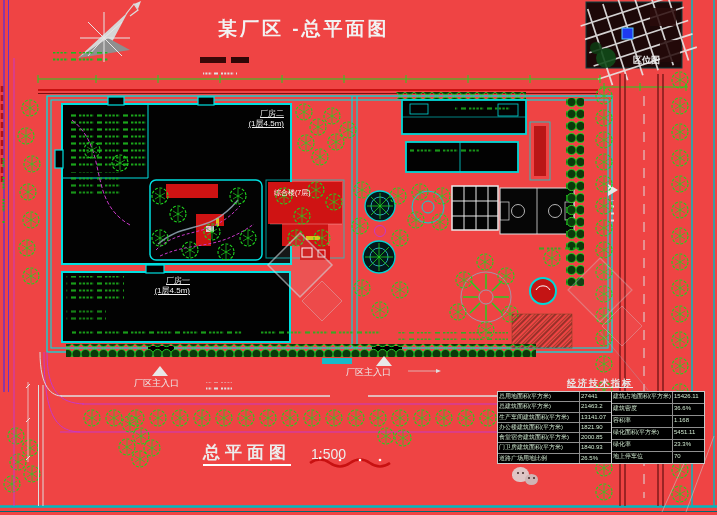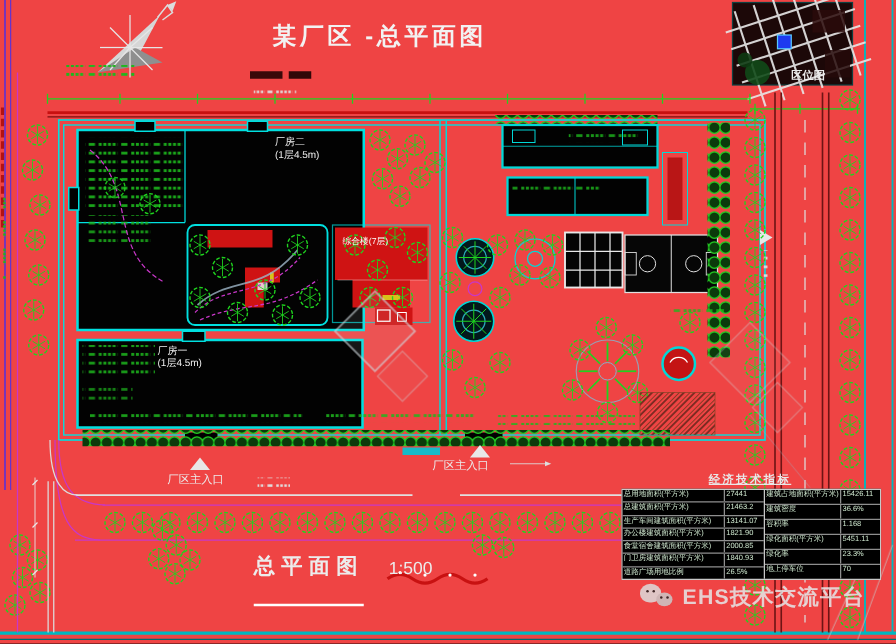--- a/index.html
+++ b/index.html
@@ -2,28 +2,28 @@
 <html><head>
 <meta charset="utf-8">
 <style>
   html,body{margin:0;padding:0;background:#000;}
   #stage{position:relative;width:717px;height:515px;background:#ef4444;overflow:hidden;
          font-family:"Liberation Sans","DejaVu Sans",sans-serif;}
   #plan-svg{position:absolute;left:0;top:0;}
   .lbl{position:absolute;color:#ececec;white-space:nowrap;z-index:5;}
   #title{left:218px;top:16px;font-size:19px;font-weight:bold;letter-spacing:3px;color:#f2f2f2;}
   #inset-label{left:633px;top:54px;font-size:9px;font-weight:bold;}
-  .bldg-lbl{text-align:left;font-size:8px;line-height:10px;color:#f0f0f0;}
+  .bldg-lbl{text-align:right;font-size:8px;line-height:10px;color:#f0f0f0;text-decoration:underline;}
   #bldg-a-lbl{left:220px;top:109px;width:64px;}
   #bldg-b-lbl{left:126px;top:276px;width:64px;}
   #office-lbl{left:274px;top:188px;font-size:7px;color:#fff;}
   #entr-sec{left:134px;top:377px;font-size:9px;}
   #entr-main{left:346px;top:366px;font-size:9px;}
   #plan-lbl{left:203px;top:441px;font-size:17px;font-weight:bold;letter-spacing:5px;
-            border-bottom:2px solid #fff;padding-bottom:19px;}
+            border-bottom:2px solid #fff;padding-bottom:0;}
   #scale-txt{left:311px;top:446px;font-size:14px;}
   #tbl-title{position:absolute;left:497px;top:377px;width:206px;text-align:center;
              font-size:9px;font-weight:bold;color:#e8e8e8;letter-spacing:2px;z-index:5;text-decoration:underline;}
   .tbl{position:absolute;left:497px;top:391px;width:206px;height:71px;border:1px solid #c8c8c8;
        display:flex;background:#000;font-size:6px;line-height:1;color:#cfe8cf;z-index:5;}
   .tcol{display:flex;flex-direction:column;}
   .tcol-l{width:120px;}
   .tcol-r{flex:1;border-left:1px solid #c8c8c8;}
   .trow{flex:1;display:flex;border-top:1px solid #8f8f8f;overflow:hidden;}
   .tcol .trow:first-child{border-top:none;}
@@ -558,16 +558,15 @@
   <span class="wx">
     <span class="b1">
           <i style="left:5px;top:5px"></i>
           <i style="left:10px;top:5px"></i>
         </span>
     <span class="b2">
           <i style="left:3px;top:3px"></i>
           <i style="left:8px;top:3px"></i>
         </span>
   </span>
-  <span id="wm-text">EHS技术交流平台</span>
 </div>
 
 </div>
 
 </body></html>

